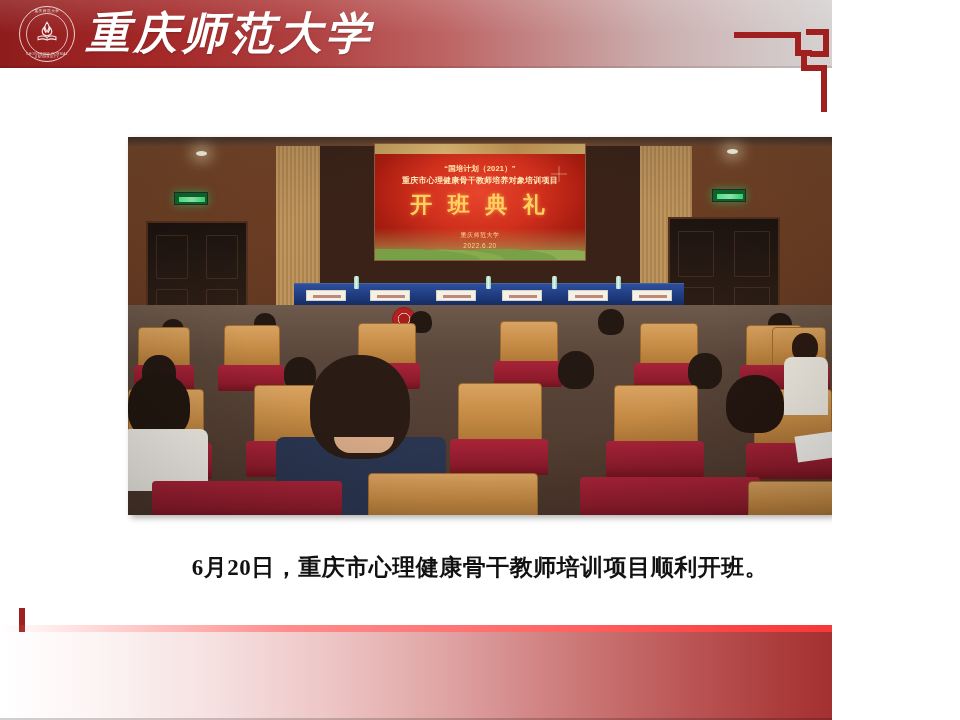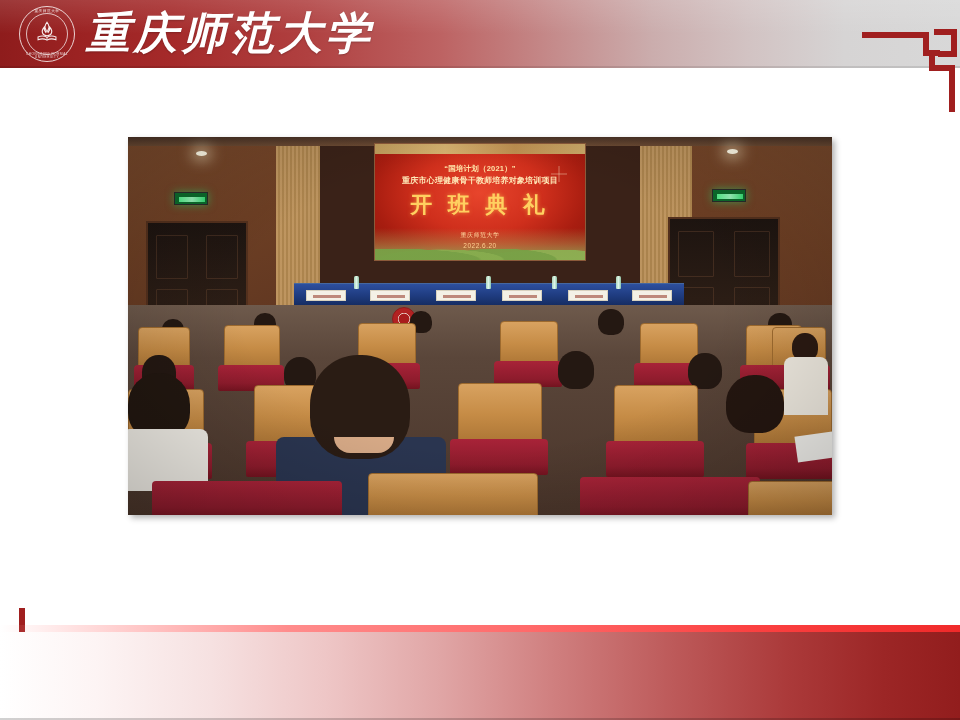--- a/index.html
+++ b/index.html
@@ -6,21 +6,21 @@
   * { box-sizing: border-box; margin: 0; padding: 0; }
   html, body {
     width: 960px; height: 720px;
     overflow: hidden;
     font-family: "Liberation Sans", "DejaVu Sans", sans-serif;
     background: #ffffff;
   }
 
   .slide {
     position: relative;
-    width: 960px;
+    width: 832px;
     height: 720px;
     background: #ffffff;
     overflow: hidden;
   }
 
   
   .header-band {
     position: absolute;
     left: 0; top: 0;
     width: 960px; height: 68px;
@@ -563,20 +563,21 @@
 
       <div class="seat-wood" style="left:240px; top:336px; width:170px; height:46px;"></div>
       <div class="seat-cush" style="left:24px;  top:344px; width:190px; height:38px;"></div>
       <div class="seat-cush" style="left:452px; top:340px; width:180px; height:42px;"></div>
       <div class="seat-wood" style="left:620px; top:344px; width:92px; height:38px;"></div>
 
       <div class="photo-vignette"></div>
     </div>
   </div>
 
+  <div class="caption">6月20日，重庆市心理健康骨干教师培训项目顺利开班。</div>
 
   <svg class="corner-bl" viewBox="0 0 120 112">
     <g fill="none" stroke="#a01f1f" stroke-width="6">
       <path d="M10 0 L10 66 L30 66"></path>
       <path d="M10 74 L10 96 L32 96 L32 76 L20 76"></path>
       <path d="M26 66 L40 66 L40 100 L82 100"></path>
     </g>
   </svg>
 
   <div class="bottom-redline"></div>

